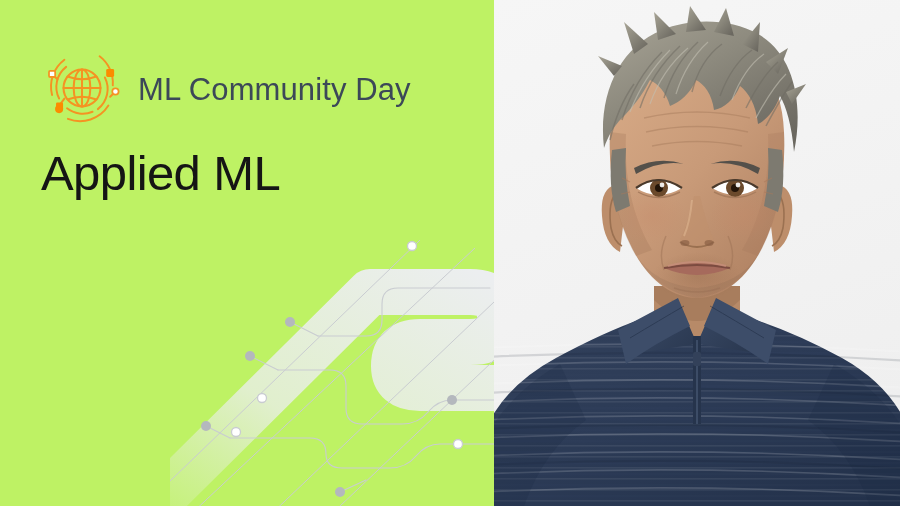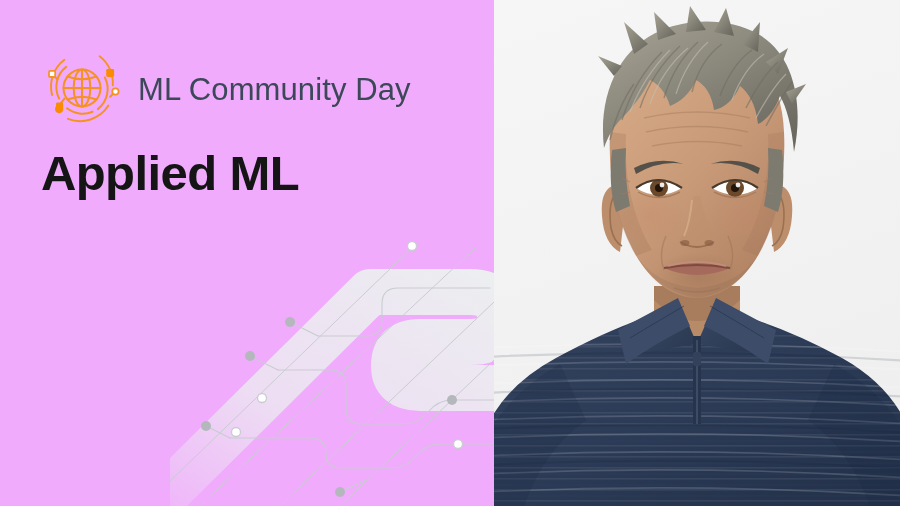--- a/index.html
+++ b/index.html
@@ -18,21 +18,21 @@
     background: #ffffff;
   }
 
   
   .left-panel {
     position: absolute;
     left: 0;
     top: 0;
     width: 494px;
     height: 506px;
-    background: #f0abfc;
+    background: #bef264;
     overflow: hidden;
   }
 
   
   .circuit-art {
     position: absolute;
     left: 170px;
     top: 230px;
     width: 330px;
     height: 280px;
@@ -64,21 +64,21 @@
     position: relative;
     top: 1px;
   }
 
   
   .headline {
     position: absolute;
     left: 41px;
     top: 146px;
     font-size: 49px;
-    font-weight: 700;
+    font-weight: 400;
     letter-spacing: -0.6px;
     color: #151515;
     line-height: 1.12;
     white-space: nowrap;
   }
 
   
   .photo-panel {
     position: absolute;
     left: 494px;

